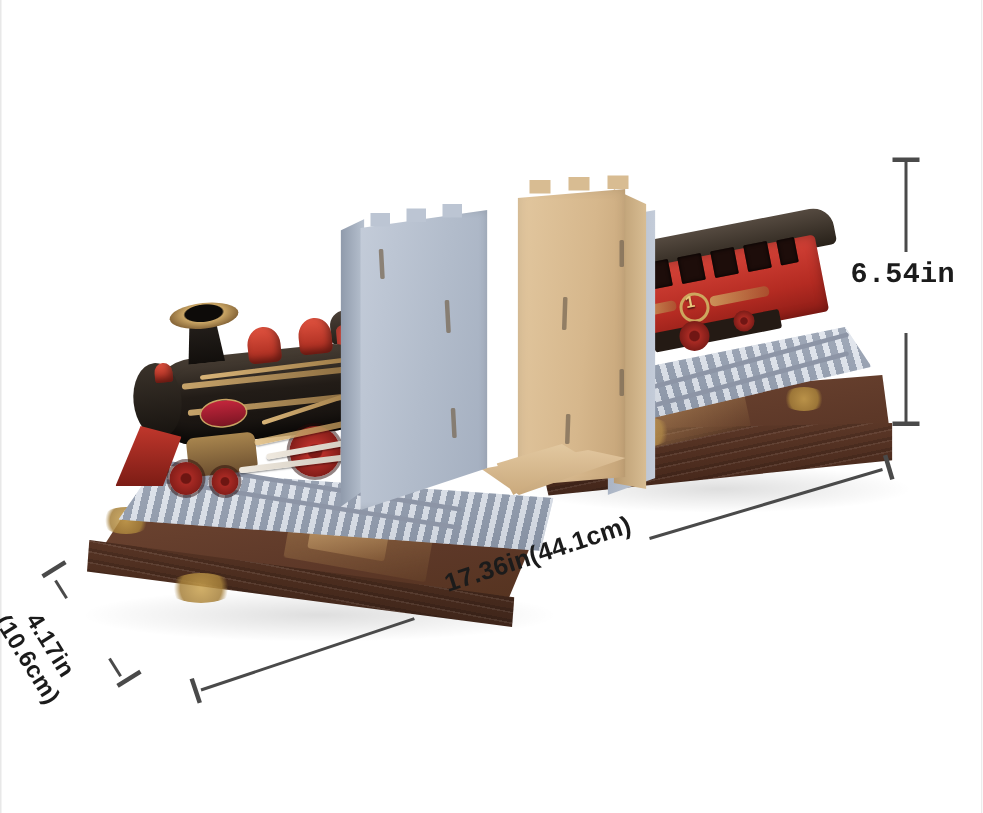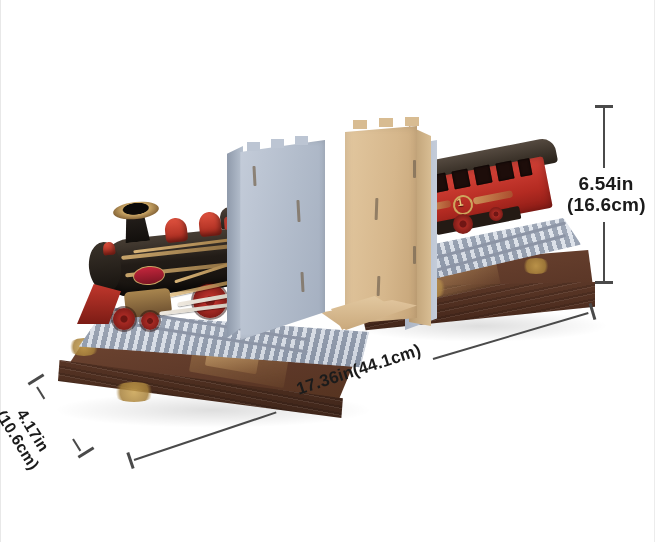--- a/index.html
+++ b/index.html
@@ -208,21 +208,21 @@
     transform:rotate(-11deg);opacity:.9;}
   .car-truck{position:absolute;background:#241a14;border-radius:2px;
     transform:rotate(-11deg);}
   .car-wheel{position:absolute;border-radius:50%;
     background:radial-gradient(circle,#701614 0 22%,#a82a23 28%,#5e120f 100%);}
 
   
   .shadow{position:absolute;border-radius:50%;
     background:radial-gradient(ellipse,rgba(0,0,0,.13),rgba(0,0,0,0) 70%);}
 
-  .label-v{font-size:19px;text-align:center;}
+  .label-v{font-size:19px;text-align:left;font-family:Liberation Mono, monospace;}
   .label-h{font-size:17px;}
   .label-d{font-size:16px;text-align:center;}
 </style>
 </head>
 <body>
 
 <div id="stage">
 
   <div id="photo">
 
@@ -341,21 +341,20 @@
                 clip-path:polygon(0% 38%,78% 0%,100% 22%,20% 100%);"></div>
   </div>
 
   <div>
     <div class="dimline" style="left:602px;top:106px;width:2px;height:62px;"></div>
     <div class="dimline" style="left:602px;top:222px;width:2px;height:60px;"></div>
     <div class="tick" style="left:594px;top:105px;width:18px;height:3px;"></div>
     <div class="tick" style="left:594px;top:281px;width:18px;height:3px;"></div>
     <div class="dimlabel label-v" style="left:566px;top:173px;width:78px;">
       <div>6.54in</div>
-      <div>(16.6cm)</div>
     </div>
   </div>
 
   <div>
     <div class="dimline" style="left:133px;top:459px;width:150px;height:2px;
                 transform-origin:left center;transform:rotate(-18.5deg);"></div>
     <div class="dimline" style="left:432px;top:358px;width:162px;height:2px;
                 transform-origin:left center;transform:rotate(-16.5deg);"></div>
     <div class="tick" style="left:128px;top:452px;width:3px;height:17px;
                 transform-origin:center;transform:rotate(-18.5deg);"></div>

